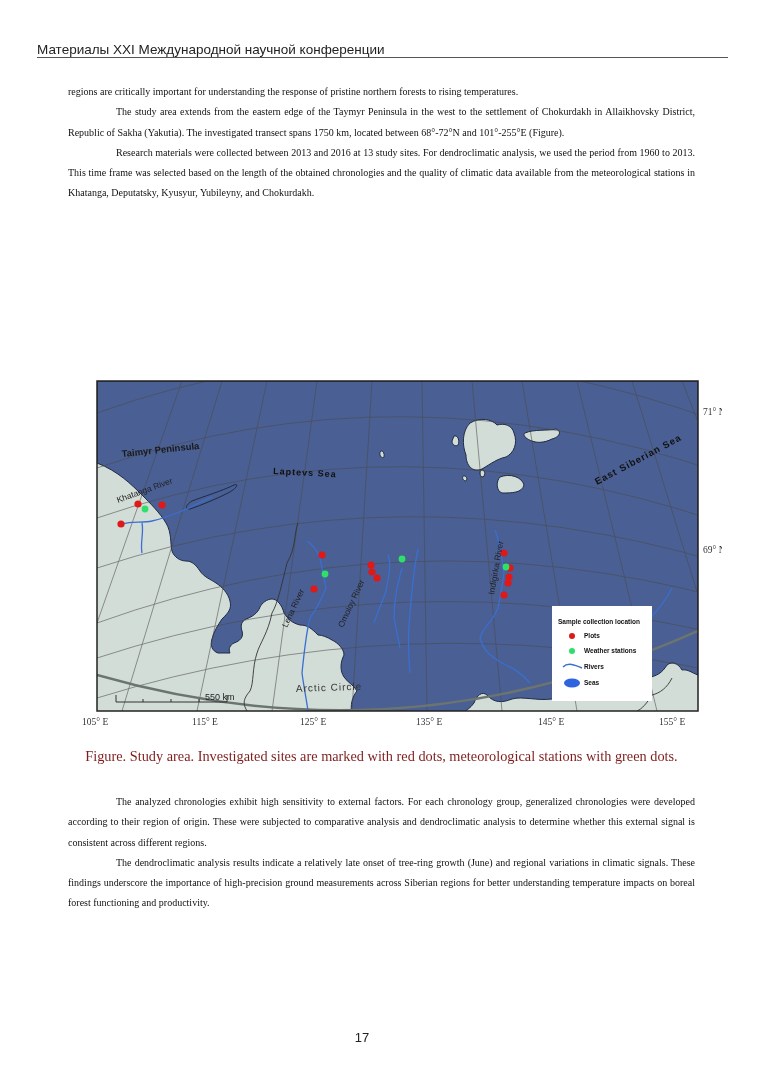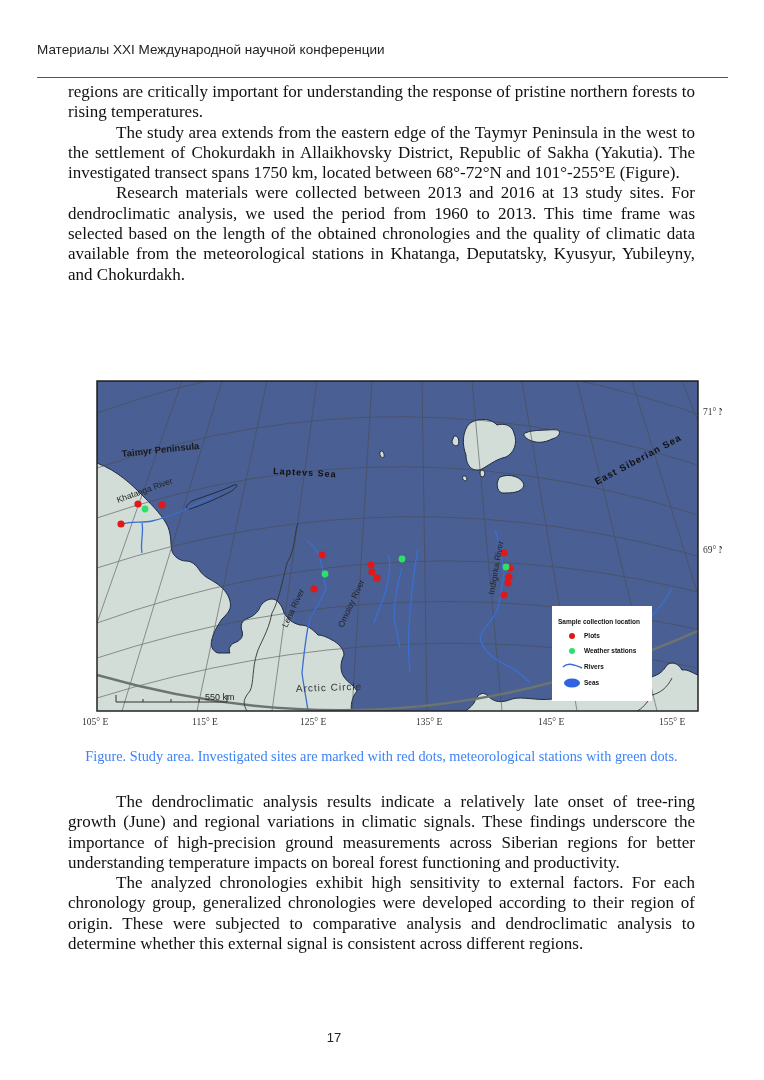--- a/index.html
+++ b/index.html
@@ -1,41 +1,41 @@
 <!DOCTYPE html>
 <html><head>
 <meta charset="utf-8">
 <style>
   html, body { margin: 0; padding: 0; background: #ffffff; }
   body { width: 764px; height: 1080px; position: relative; overflow: hidden; }
   .running-header {
     position: absolute; left: 37px; top: 42px; width: 691px;
     font-family: "Liberation Sans", sans-serif; font-size: 13.5px; color: #222;
-    padding-bottom: 20px; border-bottom: 1px solid #555;
+    padding-bottom: 0; border-bottom: 1px solid #555;
   }
   .text-block {
     position: absolute; left: 68px; width: 627px;
-    font-family: "Liberation Serif", serif; font-size: 17px; line-height: 20.3px;
+    font-family: "Liberation Serif", serif; font-size: 10px; line-height: 20.3px;
     color: #111; text-align: justify;
   }
   .text-block p { margin: 0; }
   .text-block p.indent { text-indent: 48px; }
   .block-top { top: 82px; }
   .block-bottom { top: 792px; }
   .figure {
     position: absolute; left: 82px; top: 373px; width: 640px; height: 360px;
   }
   .caption {
     position: absolute; left: 68px; top: 746px; width: 627px;
     font-family: "Liberation Serif", serif; font-size: 14.3px; line-height: 20px;
-    color: #3b82f6; text-align: center;
+    color: #7f1d1d; text-align: center;
   }
   .page-number {
     position: absolute; left: 0; width: 668px; top: 1030px; text-align: center;
-    font-family: "Liberation Sans", sans-serif; font-size: 13px; color: #222;
+    font-family: "Liberation Sans", sans-serif; font-size: 13px; color: #222; padding-left: 28px;
   }
   svg text { font-family: "Liberation Sans", sans-serif; }
   .axis-lbl { font-family: "Liberation Serif", serif; font-size: 9.5px; fill: #333; }
 </style>
 </head>
 <body>
 
 <div class="running-header">Материалы XXI Международной научной конференции</div>
 
 <div class="text-block block-top">
@@ -180,17 +180,17 @@
     <text class="axis-lbl" x="218" y="352">125° E</text>
     <text class="axis-lbl" x="334" y="352">135° E</text>
     <text class="axis-lbl" x="456" y="352">145° E</text>
     <text class="axis-lbl" x="577" y="352">155° E</text>
   </svg>
 </div>
 
 <div class="caption">Figure. Study area. Investigated sites are marked with red dots, meteorological stations with green dots.</div>
 
 <div class="text-block block-bottom">
+  <p class="indent">The analyzed chronologies exhibit high sensitivity to external factors. For each chronology group, generalized chronologies were developed according to their region of origin. These were subjected to comparative analysis and dendroclimatic analysis to determine whether this external signal is consistent across different regions.</p>
   <p class="indent">The dendroclimatic analysis results indicate a relatively late onset of tree-ring growth (June) and regional variations in climatic signals. These findings underscore the importance of high-precision ground measurements across Siberian regions for better understanding temperature impacts on boreal forest functioning and productivity.</p>
-  <p class="indent">The analyzed chronologies exhibit high sensitivity to external factors. For each chronology group, generalized chronologies were developed according to their region of origin. These were subjected to comparative analysis and dendroclimatic analysis to determine whether this external signal is consistent across different regions.</p>
 </div>
 
 <div class="page-number">17</div>
 
 </body></html>

